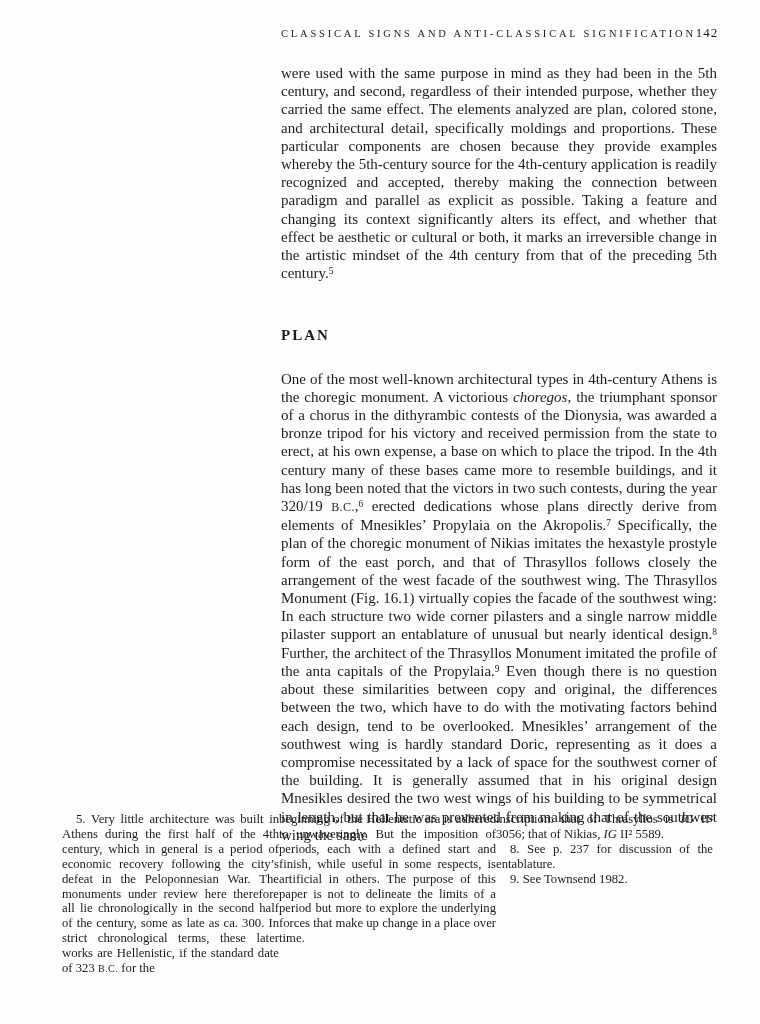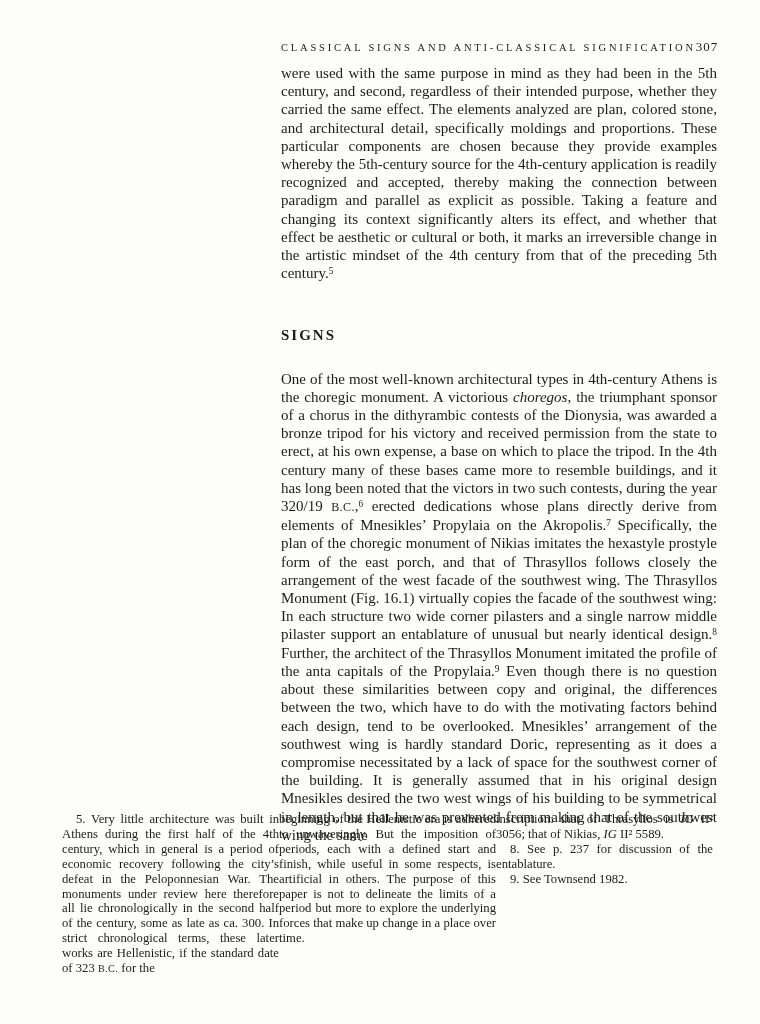--- a/index.html
+++ b/index.html
@@ -14,21 +14,21 @@
     background: #fdfdfc;
     color: #1d1c1a;
     font-family: "Liberation Serif", "DejaVu Serif", serif;
     overflow: hidden;
   }
 
   
   .running-header {
     position: absolute;
     left: 281px;
-    top: 39px;
+    top: 25px;
     width: 424px;
     display: flex;
     justify-content: flex-start;
     align-items: baseline;
   }
   .running-title {
     font-size: 10.5px;
     letter-spacing: 2.8px;
     font-weight: normal;
     white-space: nowrap;
@@ -84,26 +84,26 @@
     line-height: 0;
   }
 </style>
 </head>
 <body>
 
 <div class="page">
 
   <header class="running-header">
     <span class="running-title">CLASSICAL SIGNS AND ANTI-CLASSICAL SIGNIFICATION</span>
-    <span class="folio">307</span>
+    <span class="folio">142</span>
   </header>
 
   <main class="main-column">
     <p class="body-par"><span>were used with the same purpose in mind as they had been in the 5th century, and second, regardless of their intended purpose, whether they carried the same effect. The elements analyzed are plan, colored stone, and architectural detail, specifically moldings and proportions. These particular components are chosen because they provide examples whereby the 5th-century source for the 4th-century application is readily recognized and accepted, thereby making the connection between paradigm and parallel as explicit as possible. Taking a feature and changing its context significantly alters its effect, and whether that effect be aesthetic or cultural or both, it marks an irreversible change in the artistic mindset of the 4th century from that of the preceding 5th century.</span><span class="sup">5</span></p>
-    <h2 class="section-heading">SIGNS</h2>
+    <h2 class="section-heading">PLAN</h2>
     <p class="body-par"><span>One of the most well-known architectural types in 4th-century Athens is the choregic monument. A victorious </span><span class="it">choregos</span><span>, the triumphant sponsor of a chorus in the dithyrambic contests of the Dionysia, was awarded a bronze tripod for his victory and received permission from the state to erect, at his own expense, a base on which to place the tripod. In the 4th century many of these bases came more to resemble buildings, and it has long been noted that the victors in two such contests, during the year 320/19 </span><span class="sc">B.C.</span><span>,</span><span class="sup">6</span><span> erected dedications whose plans directly derive from elements of Mnesikles’ Propylaia on the Akropolis.</span><span class="sup">7</span><span> Specifically, the plan of the choregic monument of Nikias imitates the hexastyle prostyle form of the east porch, and that of Thrasyllos follows closely the arrangement of the west facade of the southwest wing. The Thrasyllos Monument (Fig. 16.1) virtually copies the facade of the southwest wing: In each structure two wide corner pilasters and a single narrow middle pilaster support an entablature of unusual but nearly identical design.</span><span class="sup">8</span><span> Further, the architect of the Thrasyllos Monument imitated the profile of the anta capitals of the Propylaia.</span><span class="sup">9</span><span> Even though there is no question about these similarities between copy and original, the differences between the two, which have to do with the motivating factors behind each design, tend to be overlooked. Mnesikles’ arrangement of the southwest wing is hardly standard Doric, representing as it does a compromise necessitated by a lack of space for the southwest corner of the building. It is generally assumed that in his original design Mnesikles desired the two west wings of his building to be symmetrical in length, but that he was prevented from making that of the southwest wing the same</span></p>
   </main>
 
   <footer class="footnotes">
     <div class="fn-col">
         <p class="fn-par indent"><span>5. Very little architecture was built in Athens during the first half of the 4th century, which in general is a period of economic recovery following the city’s defeat in the Peloponnesian War. The monuments under review here therefore all lie chronologically in the second half of the century, some as late as ca. 300. In strict chronological terms, these later works are Hellenistic, if the standard date of 323 </span><span class="sc">B.C.</span><span> for the</span></p>
       </div>
     <div class="fn-col">
         <p class="fn-par"><span>beginning of the Hellenistic era is adhered to unwaveringly. But the imposition of periods, each with a defined start and finish, while useful in some respects, is artificial in others. The purpose of this paper is not to delineate the limits of a period but more to explore the underlying forces that make up change in a place over time.</span></p>
       </div>

